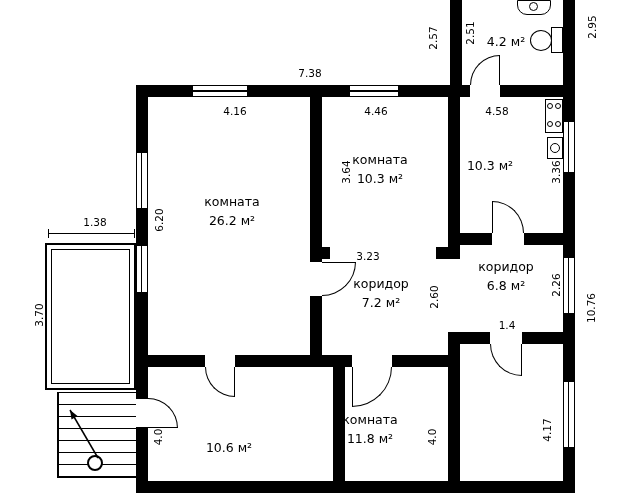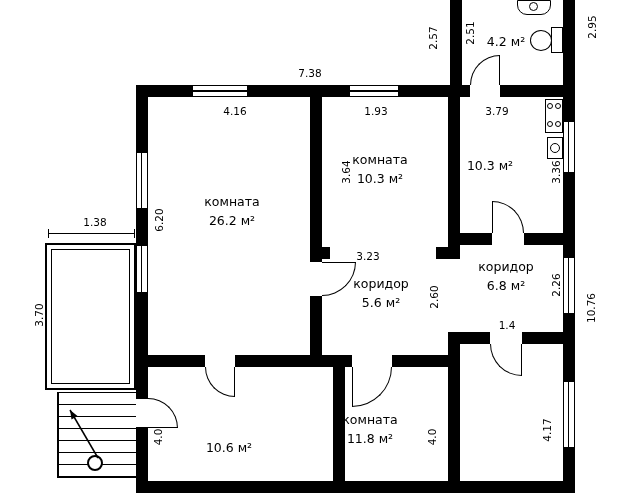--- a/index.html
+++ b/index.html
@@ -123,41 +123,41 @@
   </div>
   <div class="room-label" style="left:380px;top:170px">
     <span>комната</span>
     <span>10.3 м²</span>
   </div>
   <div class="room-label" style="left:490px;top:166px">
     <span>10.3 м²</span>
   </div>
   <div class="room-label" style="left:381px;top:294px">
     <span>коридор</span>
-    <span>5.6 м²</span>
+    <span>7.2 м²</span>
   </div>
   <div class="room-label" style="left:506px;top:277px">
     <span>коридор</span>
     <span>6.8 м²</span>
   </div>
   <div class="room-label" style="left:229px;top:448px">
     <span>10.6 м²</span>
   </div>
   <div class="room-label" style="left:370px;top:430px">
     <span>комната</span>
     <span>11.8 м²</span>
   </div>
   <div class="room-label" style="left:506px;top:42px">
     <span>4.2 м²</span>
   </div>
 
   <div class="dim" style="left:310px;top:73px">7.38</div>
   <div class="dim" style="left:235px;top:111px">4.16</div>
-  <div class="dim" style="left:376px;top:111px">1.93</div>
-  <div class="dim" style="left:497px;top:111px">3.79</div>
+  <div class="dim" style="left:376px;top:111px">4.46</div>
+  <div class="dim" style="left:497px;top:111px">4.58</div>
   <div class="dim v" style="left:433px;top:38px">2.57</div>
   <div class="dim v" style="left:470px;top:33px">2.51</div>
   <div class="dim v" style="left:592px;top:27px">2.95</div>
   <div class="dim" style="left:95px;top:222px">1.38</div>
   <div class="dim v" style="left:159px;top:220px">6.20</div>
   <div class="dim v" style="left:39px;top:315px">3.70</div>
   <div class="dim v" style="left:346px;top:172px">3.64</div>
   <div class="dim v" style="left:556px;top:172px">3.36</div>
   <div class="dim" style="left:368px;top:256px">3.23</div>
   <div class="dim v" style="left:434px;top:297px">2.60</div>

